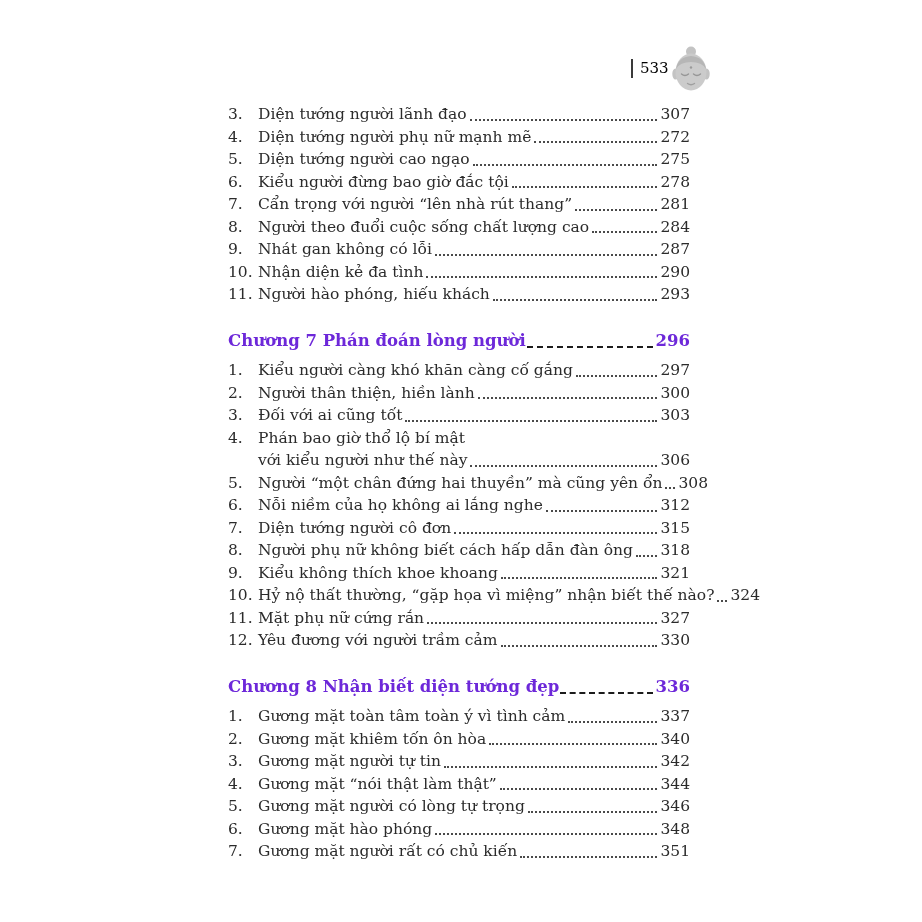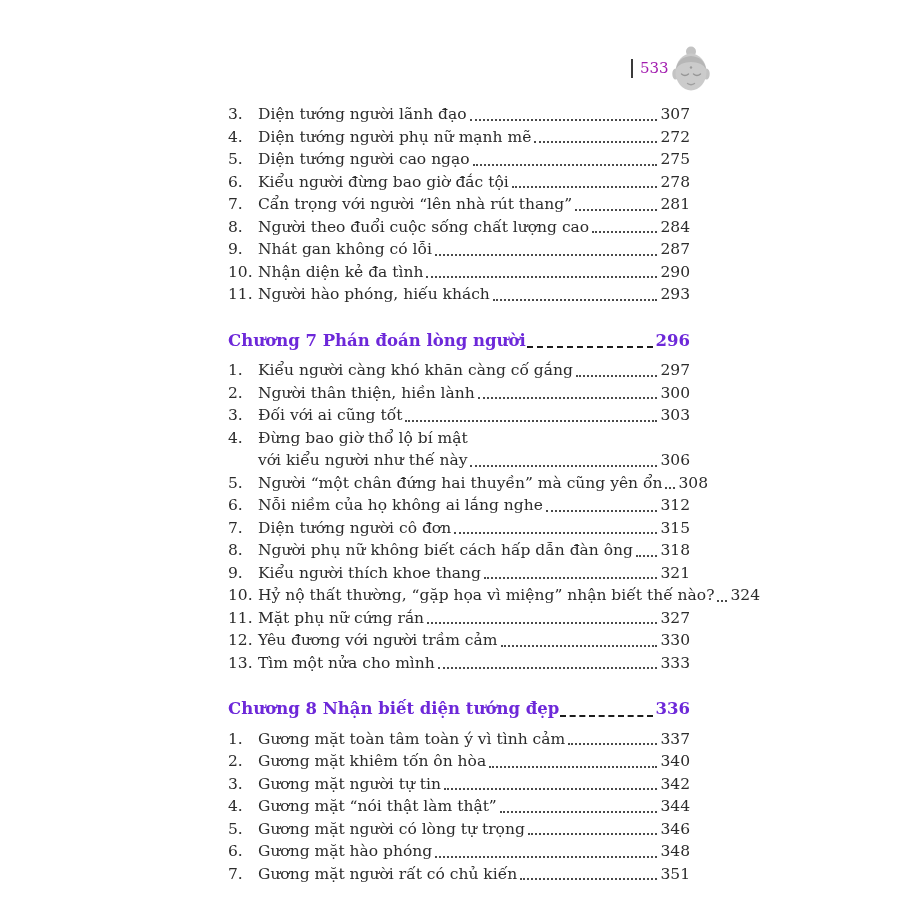--- a/index.html
+++ b/index.html
@@ -6,21 +6,21 @@
   body {
     width:922px; height:922px; position:relative; overflow:hidden;
     font-family:"DejaVu Serif", "Liberation Serif", serif;
     color:#2b2b2b;
   }
   .page { position:absolute; inset:0; background:#fff; }
 
   
   .pageno {
     position:absolute; top:59px; left:631px;
-    font-size:15px; color:#a21caf;
+    font-size:15px; color:#000000;
     border-left:2px solid #3a3a3a; padding-left:7px; line-height:19px;
   }
   .buddha {
     position:absolute; top:44px; left:668px; width:46px; height:50px;
   }
 
   
   .toc { position:absolute; top:103px; left:228px; width:462px; }
   .row {
     display:flex; align-items:baseline;
@@ -137,21 +137,21 @@
     </div>
     <div class="row">
       <span class="num">3.</span>
       <span class="title">Đối với ai cũng tốt</span>
       <span class="dots"></span>
       <span class="pg">303</span>
     </div>
 
     <div class="row">
       <span class="num">4.</span>
-      <span class="title">Đừng bao giờ thổ lộ bí mật</span>
+      <span class="title">Phán bao giờ thổ lộ bí mật</span>
     </div>
     <div class="row cont">
       <span class="num"></span>
       <span class="title">với kiểu người như thế này</span>
       <span class="dots"></span>
       <span class="pg">306</span>
     </div>
     <div class="row">
       <span class="num">5.</span>
       <span class="title">Người “một chân đứng hai thuyền” mà cũng yên ổn</span>
@@ -171,21 +171,21 @@
       <span class="pg">315</span>
     </div>
     <div class="row">
       <span class="num">8.</span>
       <span class="title">Người phụ nữ không biết cách hấp dẫn đàn ông</span>
       <span class="dots"></span>
       <span class="pg">318</span>
     </div>
     <div class="row">
       <span class="num">9.</span>
-      <span class="title">Kiểu người thích khoe thang</span>
+      <span class="title">Kiểu không thích khoe khoang</span>
       <span class="dots"></span>
       <span class="pg">321</span>
     </div>
     <div class="row">
       <span class="num">10.</span>
       <span class="title">Hỷ nộ thất thường, “gặp họa vì miệng” nhận biết thế nào?</span>
       <span class="dots"></span>
       <span class="pg">324</span>
     </div>
     <div class="row">
@@ -193,26 +193,20 @@
       <span class="title">Mặt phụ nữ cứng rắn</span>
       <span class="dots"></span>
       <span class="pg">327</span>
     </div>
     <div class="row">
       <span class="num">12.</span>
       <span class="title">Yêu đương với người trầm cảm</span>
       <span class="dots"></span>
       <span class="pg">330</span>
     </div>
-    <div class="row">
-      <span class="num">13.</span>
-      <span class="title">Tìm một nửa cho mình</span>
-      <span class="dots"></span>
-      <span class="pg">333</span>
-    </div>
 
     <div class="row chapter">
       <span class="title">Chương 8 Nhận biết diện tướng đẹp</span>
       <span class="dots"></span>
       <span class="pg">336</span>
     </div>
 
     <div class="row">
       <span class="num">1.</span>
       <span class="title">Gương mặt toàn tâm toàn ý vì tình cảm</span>

